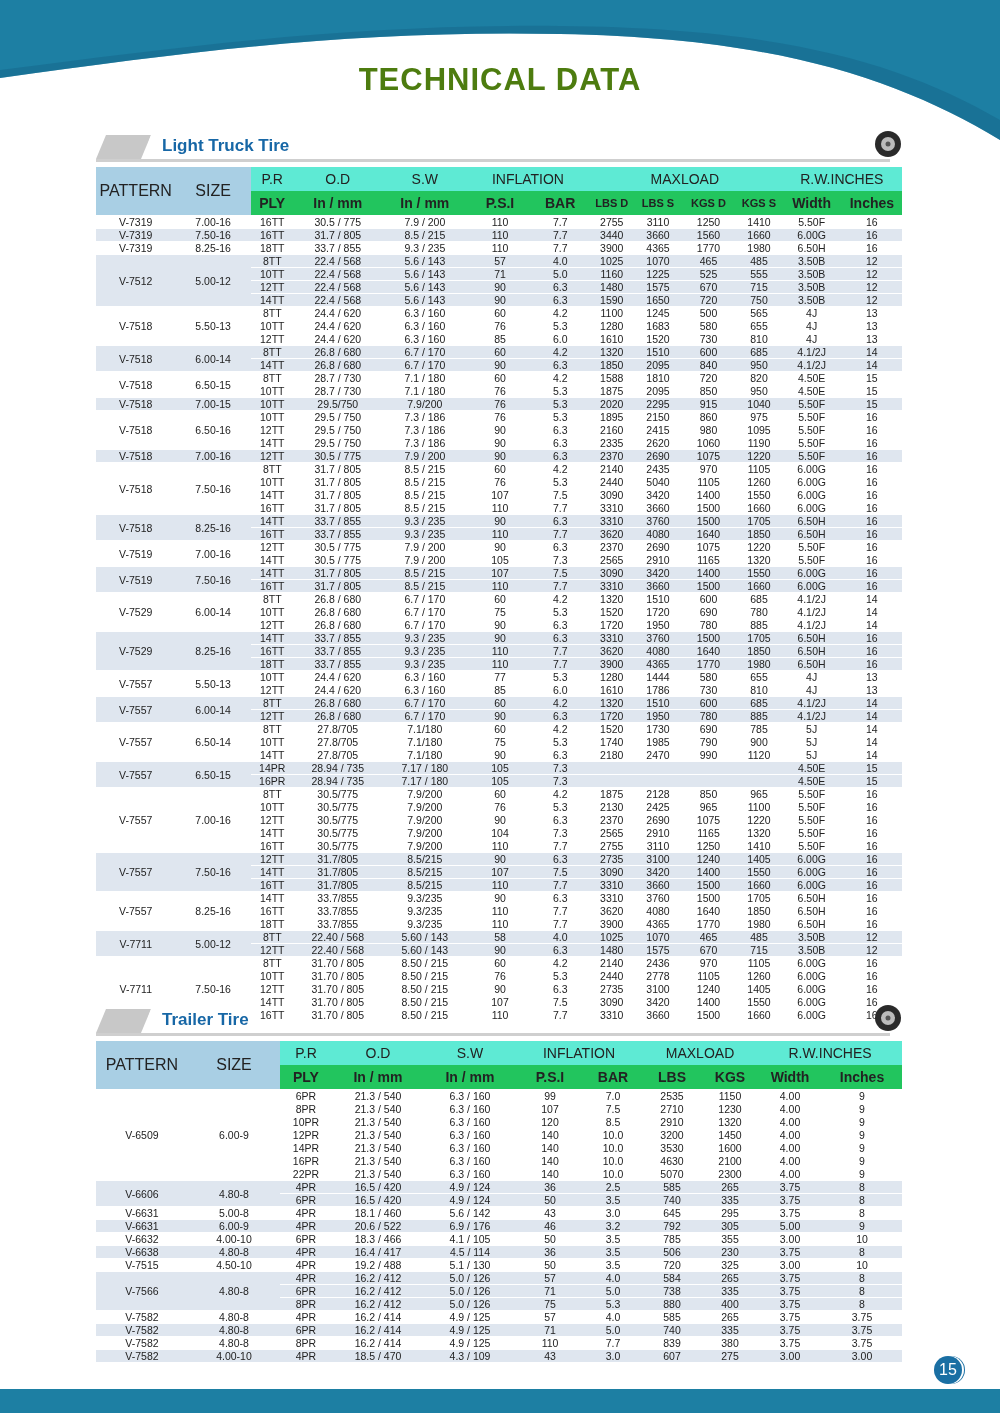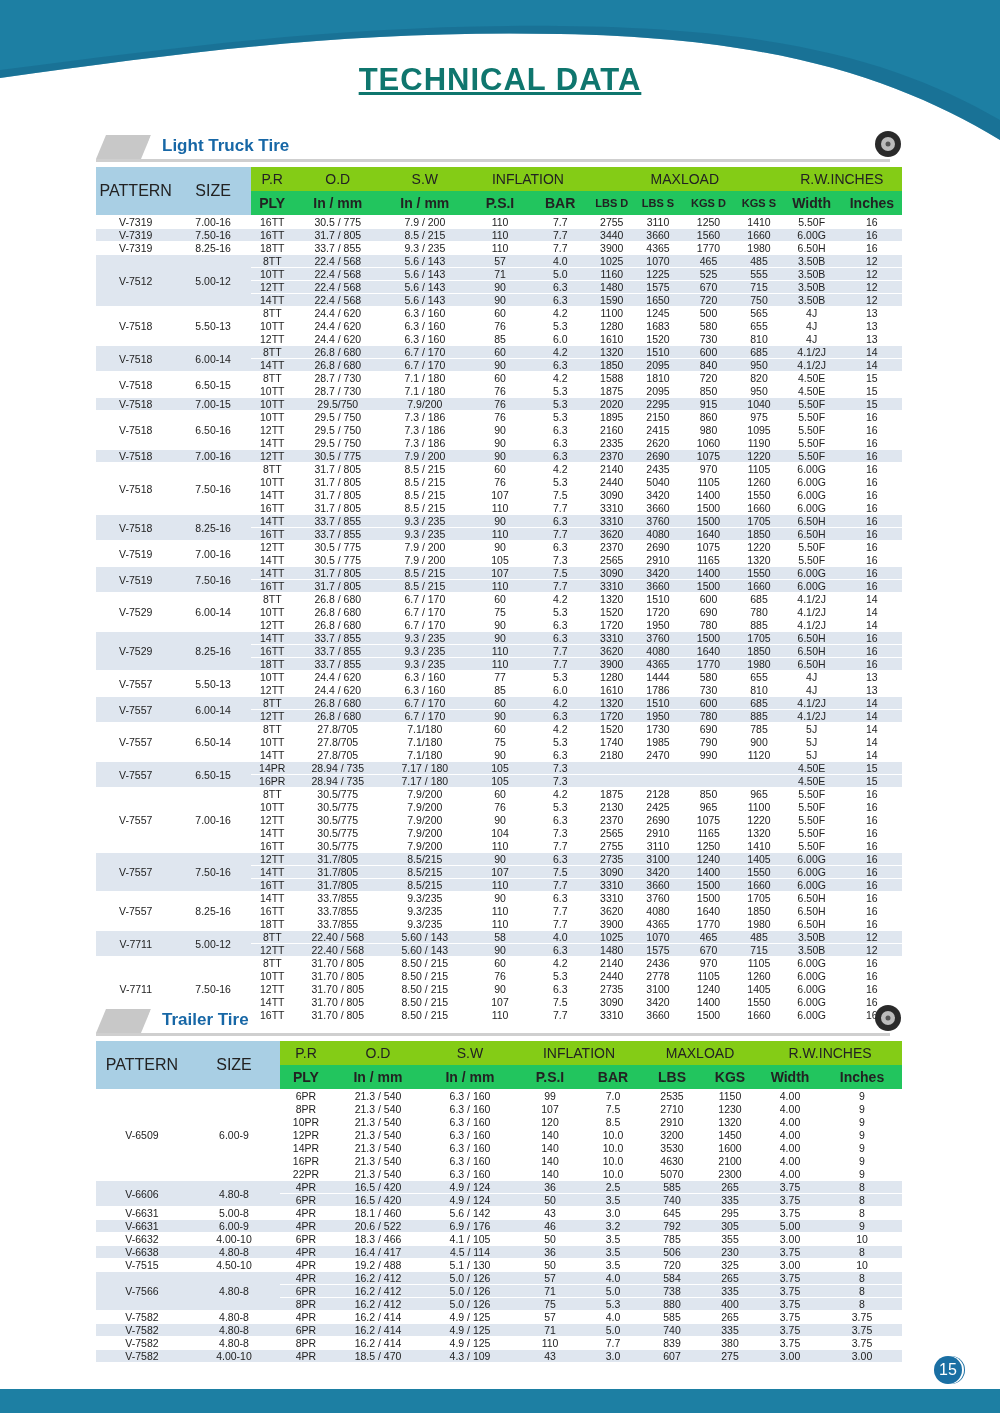--- a/index.html
+++ b/index.html
@@ -1,29 +1,29 @@
 <!DOCTYPE html>
 <html><head>
 <meta charset="utf-8">
 <style>
   html,body{margin:0;padding:0;}
   body{width:1000px;height:1413px;position:relative;background:#fff;overflow:hidden;font-family:"Liberation Sans",sans-serif;}
   .top-wave{position:absolute;left:0;top:0;width:1000px;height:140px;}
   .bottom-bar{position:absolute;left:0;bottom:0;width:1000px;height:24px;background:#1d7fa3;}
-  .page-title{position:absolute;top:62px;left:0;width:1000px;text-align:center;font-size:31px;font-weight:bold;color:#0f766e;letter-spacing:1px;text-decoration:underline;}
+  .page-title{position:absolute;top:62px;left:0;width:1000px;text-align:center;font-size:31px;font-weight:bold;color:#4d7c0f;letter-spacing:1px;}
   .section{position:absolute;left:96px;width:806px;}
   .sec-head{position:relative;height:30px;}
   .sec-slant{position:absolute;left:0;top:2px;width:55px;height:24px;background:#c8c8c8;clip-path:polygon(10px 0,55px 0,45px 100%,0 100%);}
   .sec-slant2{position:absolute;left:47px;top:2px;width:10px;height:24px;background:#fff;clip-path:polygon(8px 0,10px 0,2px 100%,0 100%);}
   .sec-title{position:absolute;left:66px;top:3px;font-size:17px;font-weight:bold;color:#1767a6;}
   .sec-line{position:absolute;left:0;right:12px;top:26px;height:3px;background:#cfcfcf;}
   .tire-icon{position:absolute;right:0;top:-3px;width:28px;height:28px;}
   table{border-collapse:collapse;width:806px;table-layout:fixed;}
   th{font-weight:normal;color:#222;}
-  .hdr1 th{background:#84cc16;font-size:14px;height:22px;}
+  .hdr1 th{background:#5eead4;font-size:14px;height:22px;}
   .hdr2 th{background:#22c55e;font-size:14px;height:22px;font-weight:bold;}
   .hdr2 th.small{font-size:11px;line-height:11px;}
   th.rowspan{background:#a9cfe4;font-size:16px;}
   td{font-size:10.5px;color:#222;text-align:center;padding:0;height:12px;line-height:12px;white-space:nowrap;}
   tbody.shade td{background:#dfe6ef;}
   tbody.grp td{border-top:1px solid #fff;}
   .page-num{position:absolute;left:934px;top:1356px;width:28px;height:28px;border-radius:50%;background:#1a6fa3;color:#fff;font-size:16px;text-align:center;line-height:28px;box-shadow:2px 0 0 #fff,3px 0 0 #1a6fa3;}
 </style>
 </head>
 <body>

